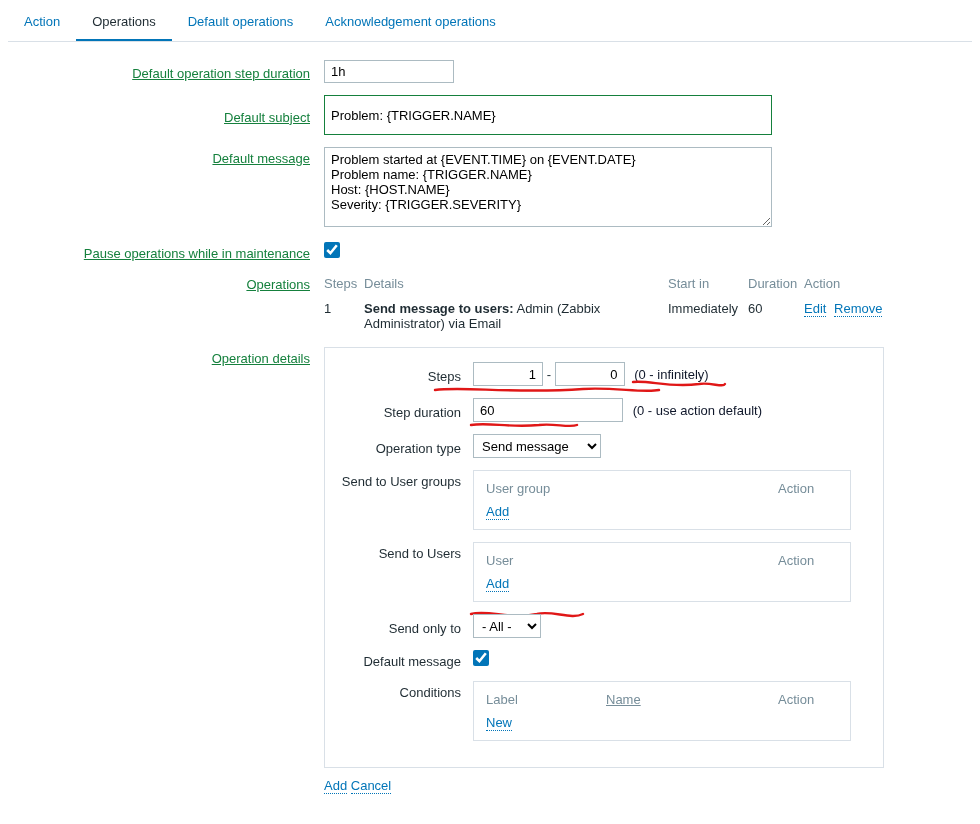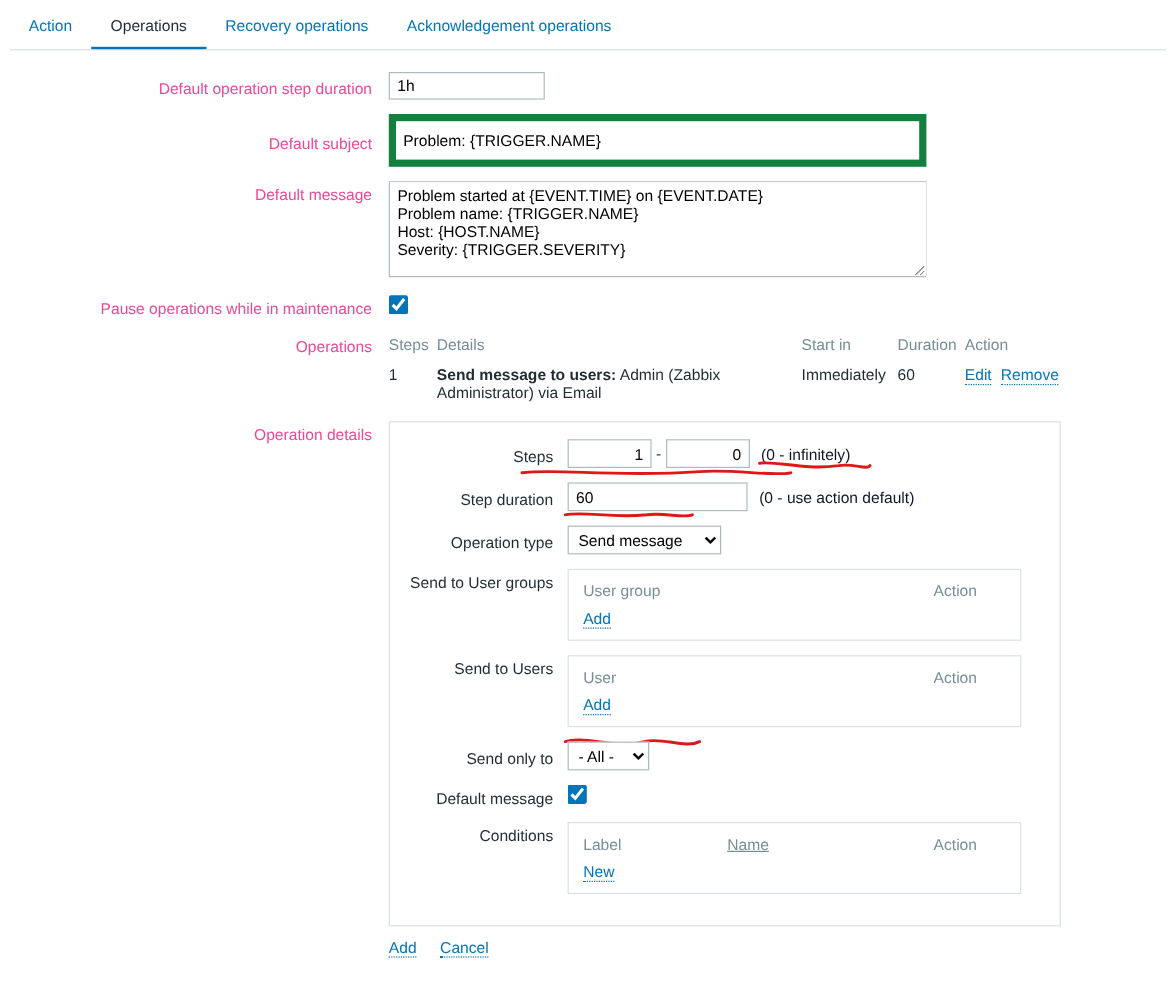--- a/index.html
+++ b/index.html
@@ -33,37 +33,38 @@
 .form-row {
   display: flex;
   align-items: flex-start;
   margin-bottom: 12px;
 }
 .form-row.center { align-items: center; }
 .label-col {
   width: 316px;
   text-align: right;
   padding-right: 14px;
-  color: #ec4899;
+  color: #15803d;
   padding-top: 4px;
+  text-decoration: underline;
 }
 .field-col {
   flex: 1;
 }
 input[type="text"].sm {
   width: 130px;
   height: 23px;
   border: 1px solid #acbbc2;
   padding: 2px 6px;
   font-size: 13px;
 }
 input[type="text"].wide {
   width: 448px;
   height: 40px;
-  border: 6px solid #15803d;
+  border: 1px solid #15803d;
   padding: 16px 6px;
   font-size: 13px;
 }
 textarea.msg {
   width: 448px;
   height: 80px;
   border: 1px solid #acbbc2;
   padding: 4px 6px;
   font-size: 13px;
   font-family: Arial, Helvetica, sans-serif;
@@ -165,21 +166,21 @@
 </style>
 </head>
 <body>
 
 <div class="wrap">
 <div class="container">
 
   <div class="tabs">
     <div class="tab">Action</div>
     <div class="tab active">Operations</div>
-    <div class="tab">Recovery operations</div>
+    <div class="tab">Default operations</div>
     <div class="tab">Acknowledgement operations</div>
   </div>
 
   <div class="form-area">
 
     <div class="form-row center">
       <div class="label-col">Default operation step duration</div>
       <div class="field-col">
         <input type="text" class="sm" value="1h" style="">
       </div>
@@ -343,21 +344,21 @@
                   <div class="ih-action">Action</div>
                 </div>
                 <span class="link">New</span>
               </div>
             </div>
           </div>
 
         </div>
         <div style="margin-top:10px;">
           <span class="link">Add</span>
-          <span class="link" style="margin-left:16px">Cancel</span>
+          <span class="link" style="margin-left:0">Cancel</span>
         </div>
       </div>
     </div>
 
   </div>
 </div>
 
 </div>
 
 </body></html>

